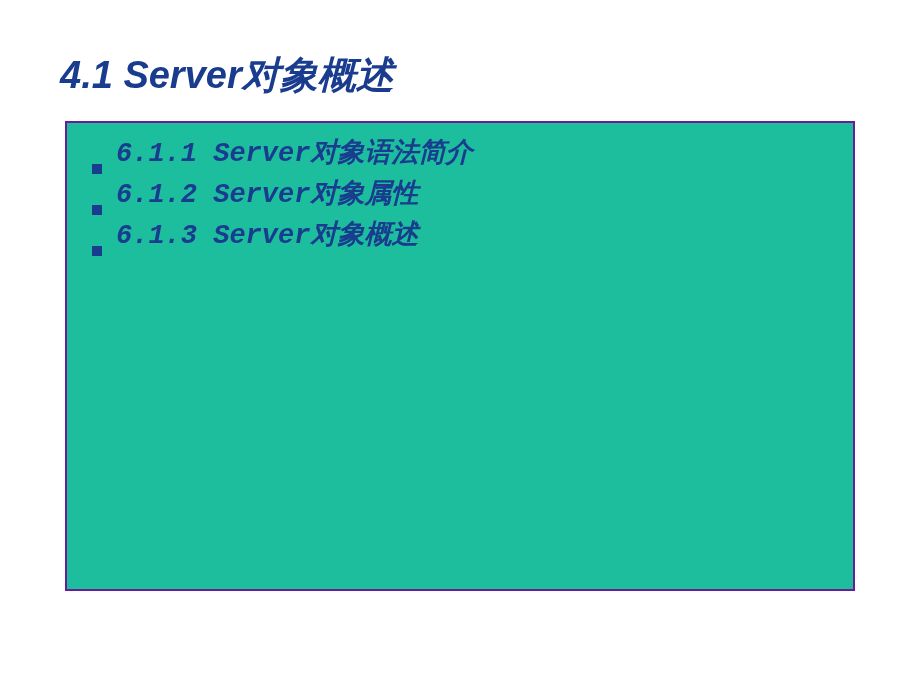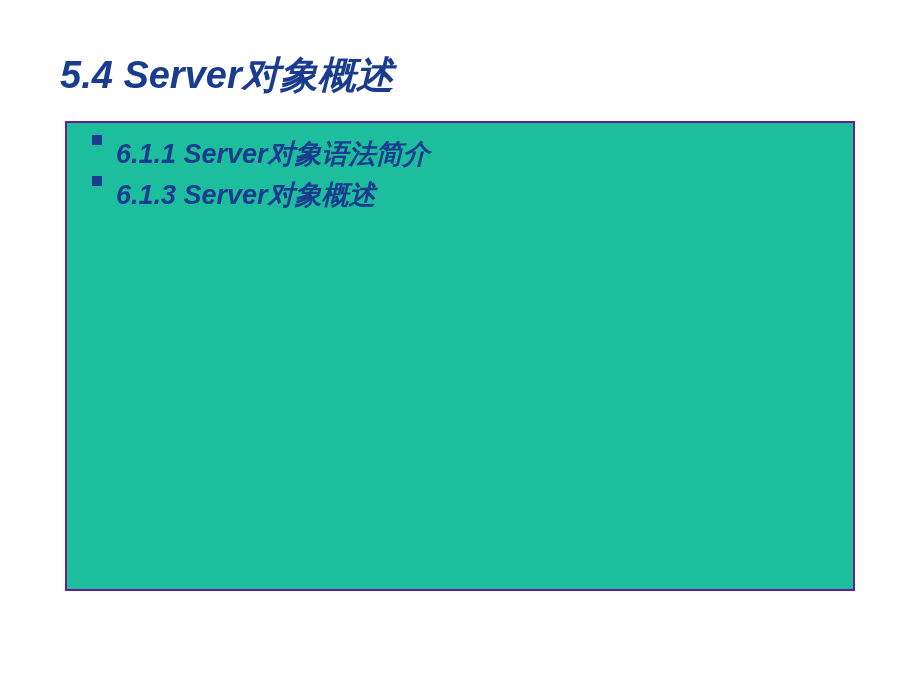--- a/index.html
+++ b/index.html
@@ -27,22 +27,23 @@
     .content-box {
       margin: 20px 65px 0 65px;
       background-color: #1dbe9e;
       border: 2px solid #6a1b9a;
       padding: 12px 25px 20px 25px;
       height: 470px;
     }
     
     .list-item {
       display: flex;
-      align-items: flex-start;
+      align-items: flex-end;
       margin-bottom: 2px;
+      font-family: Liberation Mono, monospace;
     }
     
     .bullet {
       width: 10px;
       height: 10px;
       background-color: #193c8f;
       margin-right: 14px;
       flex-shrink: 0;
     }
     
@@ -59,26 +60,30 @@
       left: 50%;
       top: 325px;
       transform: translateX(-50%);
       color: #c0e8de;
       font-size: 11px;
     }
   </style>
 </head>
 <body>
 
-<div class="slide-title">5.4  Server对象概述</div>
+<div class="slide-title">4.1  Server对象概述</div>
 
 <div class="content-box">
   <div class="list-item">
     <div class="bullet"></div>
     <span class="item-text">6.1.1  Server对象语法简介</span>
+  </div>
+  <div class="list-item">
+    <div class="bullet"></div>
+    <span class="item-text">6.1.2  Server对象属性</span>
   </div>
   <div class="list-item">
     <div class="bullet"></div>
     <span class="item-text">6.1.3  Server对象概述</span>
   </div>
 </div>
 
 <div class="page-indicator"></div>
 
 </body></html>

